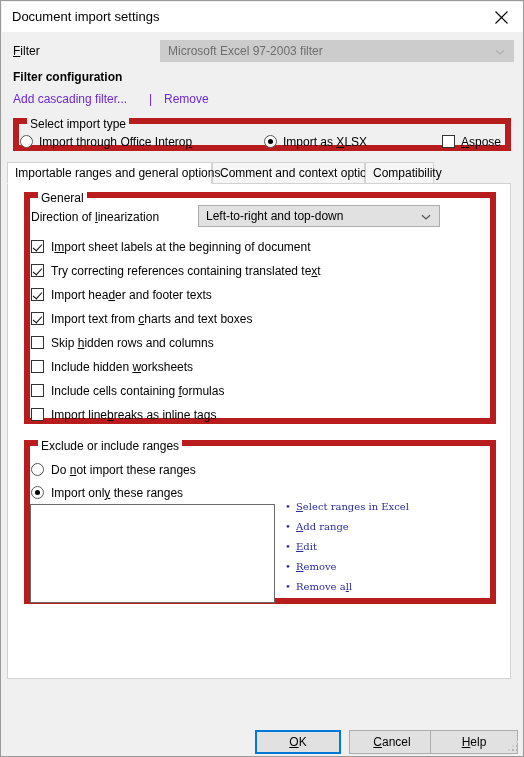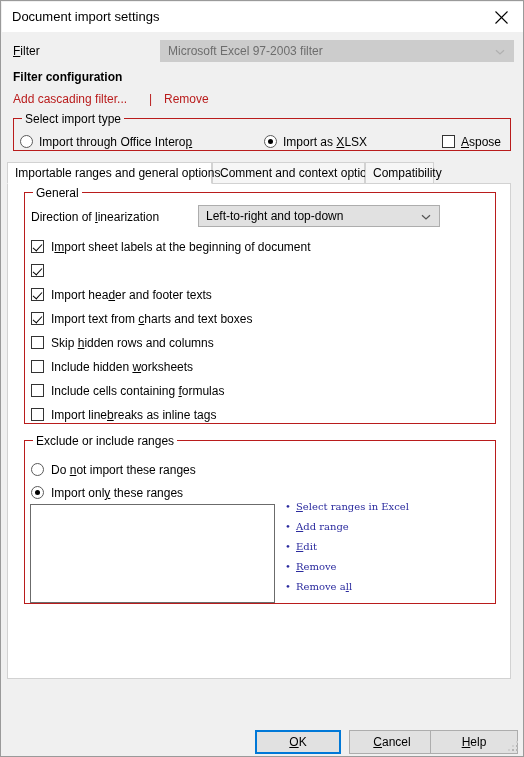--- a/index.html
+++ b/index.html
@@ -54,21 +54,21 @@
   }
   .close-btn svg { display: block; }
 
   
   .lbl {
     position: absolute;
     white-space: nowrap;
     font-size: 12px;
     line-height: 14px;
   }
-  .disabled-text { color: #b91c1c; }
+  .disabled-text { color: #6d28d9; }
 
   .combo {
     position: absolute;
     box-sizing: border-box;
     background: #cccccc;
     border: 1px solid #cccccc;
     color: #6d6d6d;
     font-size: 12px;
     display: flex;
     align-items: center;
@@ -85,21 +85,21 @@
     top: 50%;
     transform: translateY(-50%);
     width: 10px;
     height: 10px;
   }
 
   
   .group {
     position: absolute;
     box-sizing: border-box;
-    border: 1px solid #b91c1c;
+    border: 6px solid #b91c1c;
   }
   .group > .group-title {
     position: absolute;
     top: -7px;
     left: 8px;
     background: #f0f0f0;
     padding: 0 3px;
     font-size: 12px;
     white-space: nowrap;
   }
@@ -298,20 +298,21 @@
         <svg width="10" height="10" viewBox="0 0 10 10">
             <path d="M1 3.2 L5 7 L9 3.2" fill="none" stroke="#555" stroke-width="1.2"></path>
           </svg>
       </span>
     </div>
 
     <div class="checkbox checked" style="left:23px; top:56px;"></div>
     <div class="lbl" style="left:43px; top:56px;">I<u>m</u>port sheet labels at the beginning of document</div>
 
     <div class="checkbox checked" style="left:23px; top:80px;"></div>
+    <div class="lbl" style="left:43px; top:80px;">Try correcting references containing translated te<u>x</u>t</div>
 
     <div class="checkbox checked" style="left:23px; top:104px;"></div>
     <div class="lbl" style="left:43px; top:104px;">Import hea<u>d</u>er and footer texts</div>
 
     <div class="checkbox checked" style="left:23px; top:128px;"></div>
     <div class="lbl" style="left:43px; top:128px;">Import text from <u>c</u>harts and text boxes</div>
 
     <div class="checkbox" style="left:23px; top:152px;"></div>
     <div class="lbl" style="left:43px; top:152px;">Skip <u>h</u>idden rows and columns</div>
 

